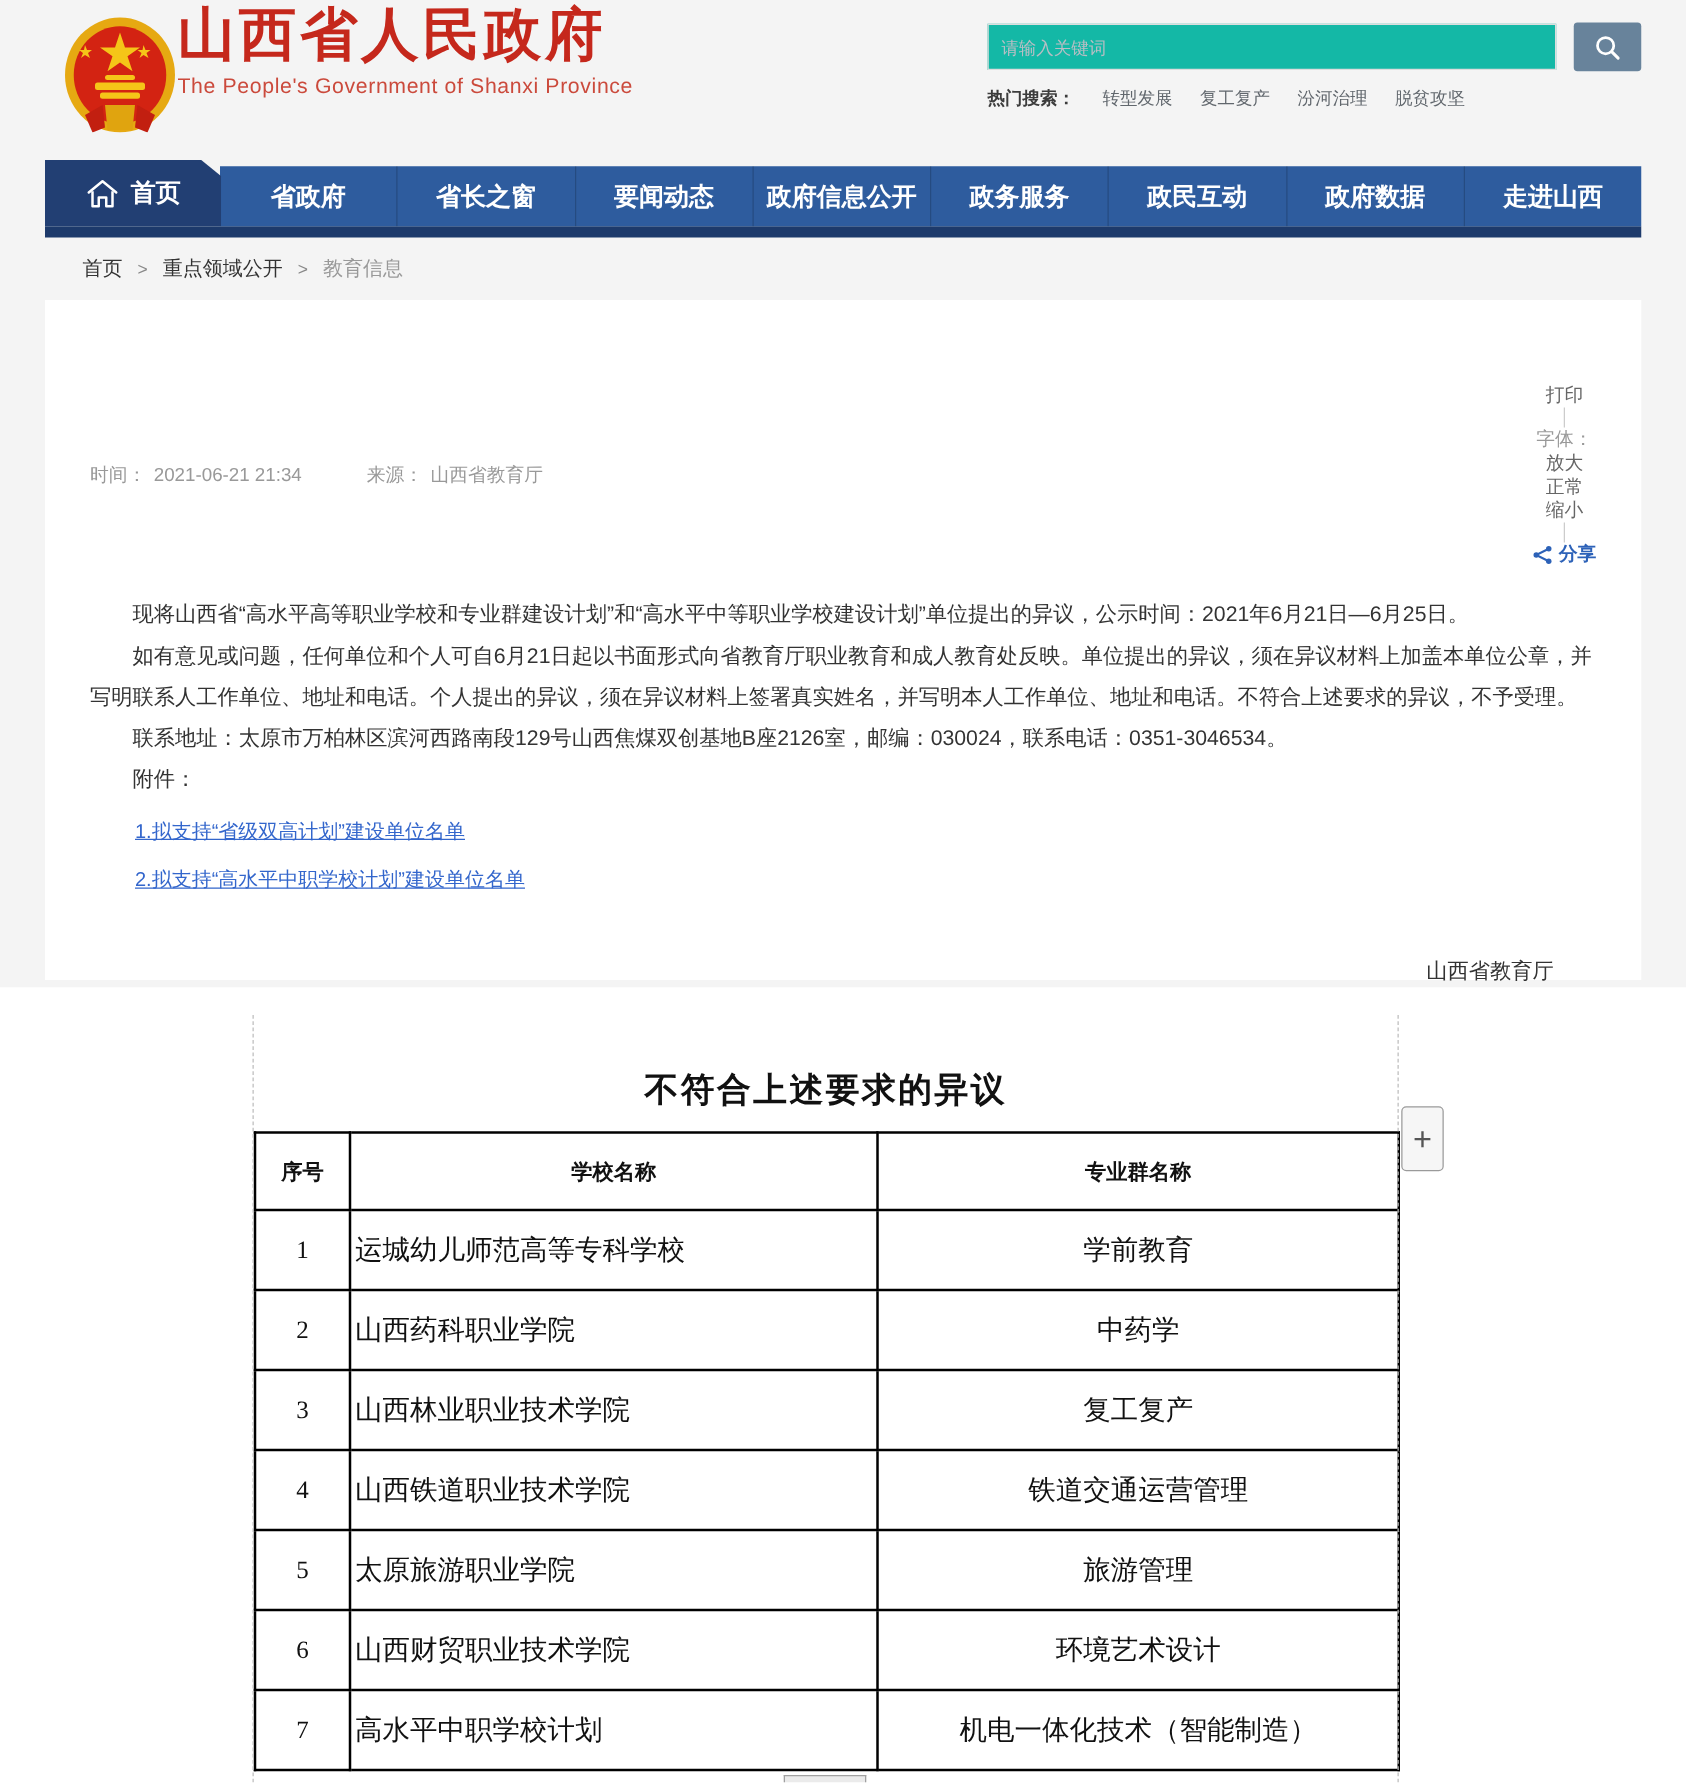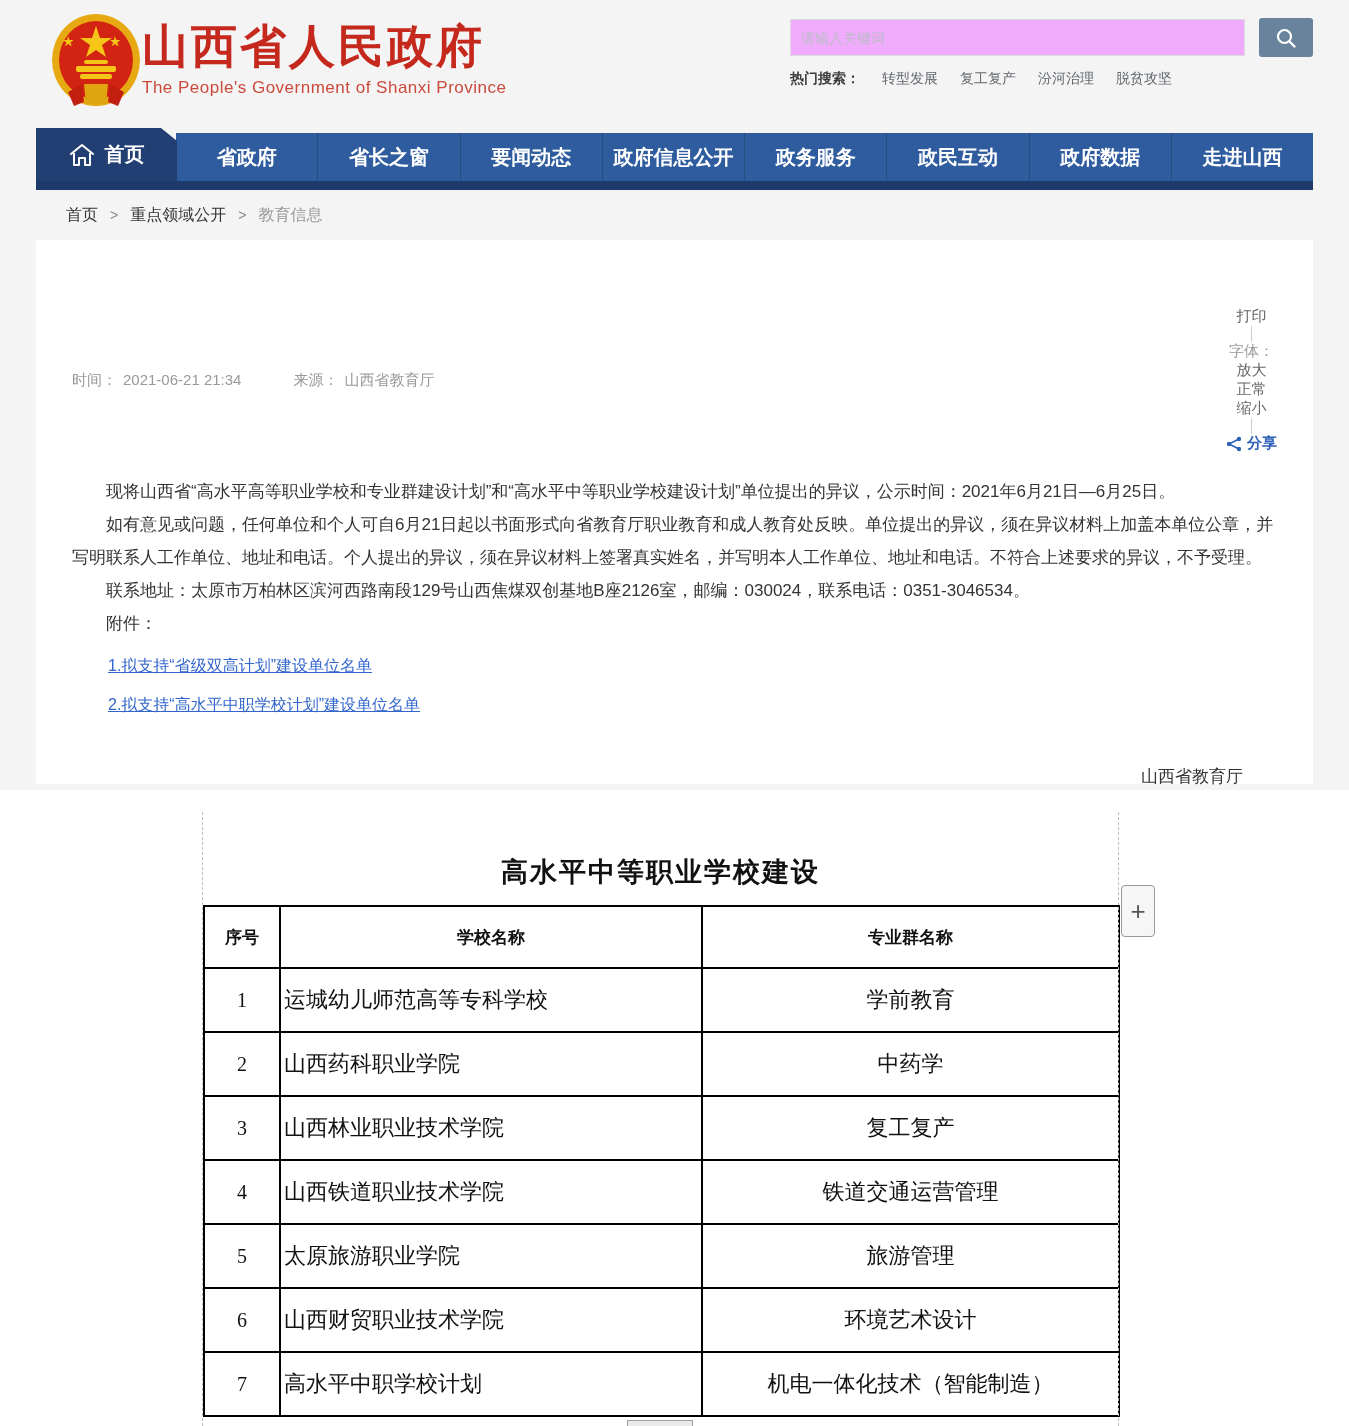--- a/index.html
+++ b/index.html
@@ -7,27 +7,27 @@
     width:1349px; height:1426px; overflow:hidden;
     font-family:"Liberation Sans","DejaVu Sans",sans-serif;
     background:#fff; color:#333;
   }
   
   .top-band { background:#f4f4f4; padding-bottom:6px; }
 
   
   .site-header { height:128px; position:relative; }
   .logo-wrap { position:absolute; left:48px; top:10px; width:96px; height:96px; cursor:pointer; }
-  .site-titles { position:absolute; left:142px; top:20px; }
+  .site-titles { position:absolute; left:142px; top:1px; }
   .site-title { font-size:46px; font-weight:bold; color:#c5281c; letter-spacing:3px; line-height:52px; }
   .site-subtitle { font-size:17px; color:#cb4a3c; letter-spacing:0.5px; margin-top:6px; }
 
   .search-area { position:absolute; left:790px; top:18px; width:525px; }
   .search-row { display:flex; align-items:center; }
-  .search-input { width:455px; height:37px; border:1px solid #ddd; background:#f0abfc;
+  .search-input { width:455px; height:37px; border:1px solid #ddd; background:#14b8a6;
     padding:0 10px; font-size:14px; color:#333; outline:none; font-family:inherit; }
   .search-input::placeholder { color:#b9bec4; }
   .search-btn { width:54px; height:39px; margin-left:14px; background:#68839b; border:none;
     border-radius:3px; cursor:pointer; display:flex; align-items:center; justify-content:center; }
   .hot-search { margin-top:13px; font-size:14px; display:flex; align-items:center; }
   .hot-label { color:#3c3c3c; font-weight:bold; }
   .hot-item { color:#61676d; margin-left:22px; cursor:pointer; }
 
   
   .main-nav { position:relative; height:62px; margin:0 36px; }
@@ -203,21 +203,21 @@
       <div>山西省教育厅</div>
       <div>2021年6月21日</div>
     </div>
   </div>
 </div>
 
 <div class="doc-viewer">
   <div class="dash-line dash-left"></div>
   <div class="dash-line dash-right"></div>
 
-  <div class="doc-title">高水平中等职业学校建设</div>
+  <div class="doc-title">不符合上述要求的异议</div>
 
   <table class="doc-table">
     <colgroup>
         <col class="col-num">
         <col class="col-school">
         <col class="col-group">
       </colgroup>
     <thead>
       <tr>
         <th>序号</th>

